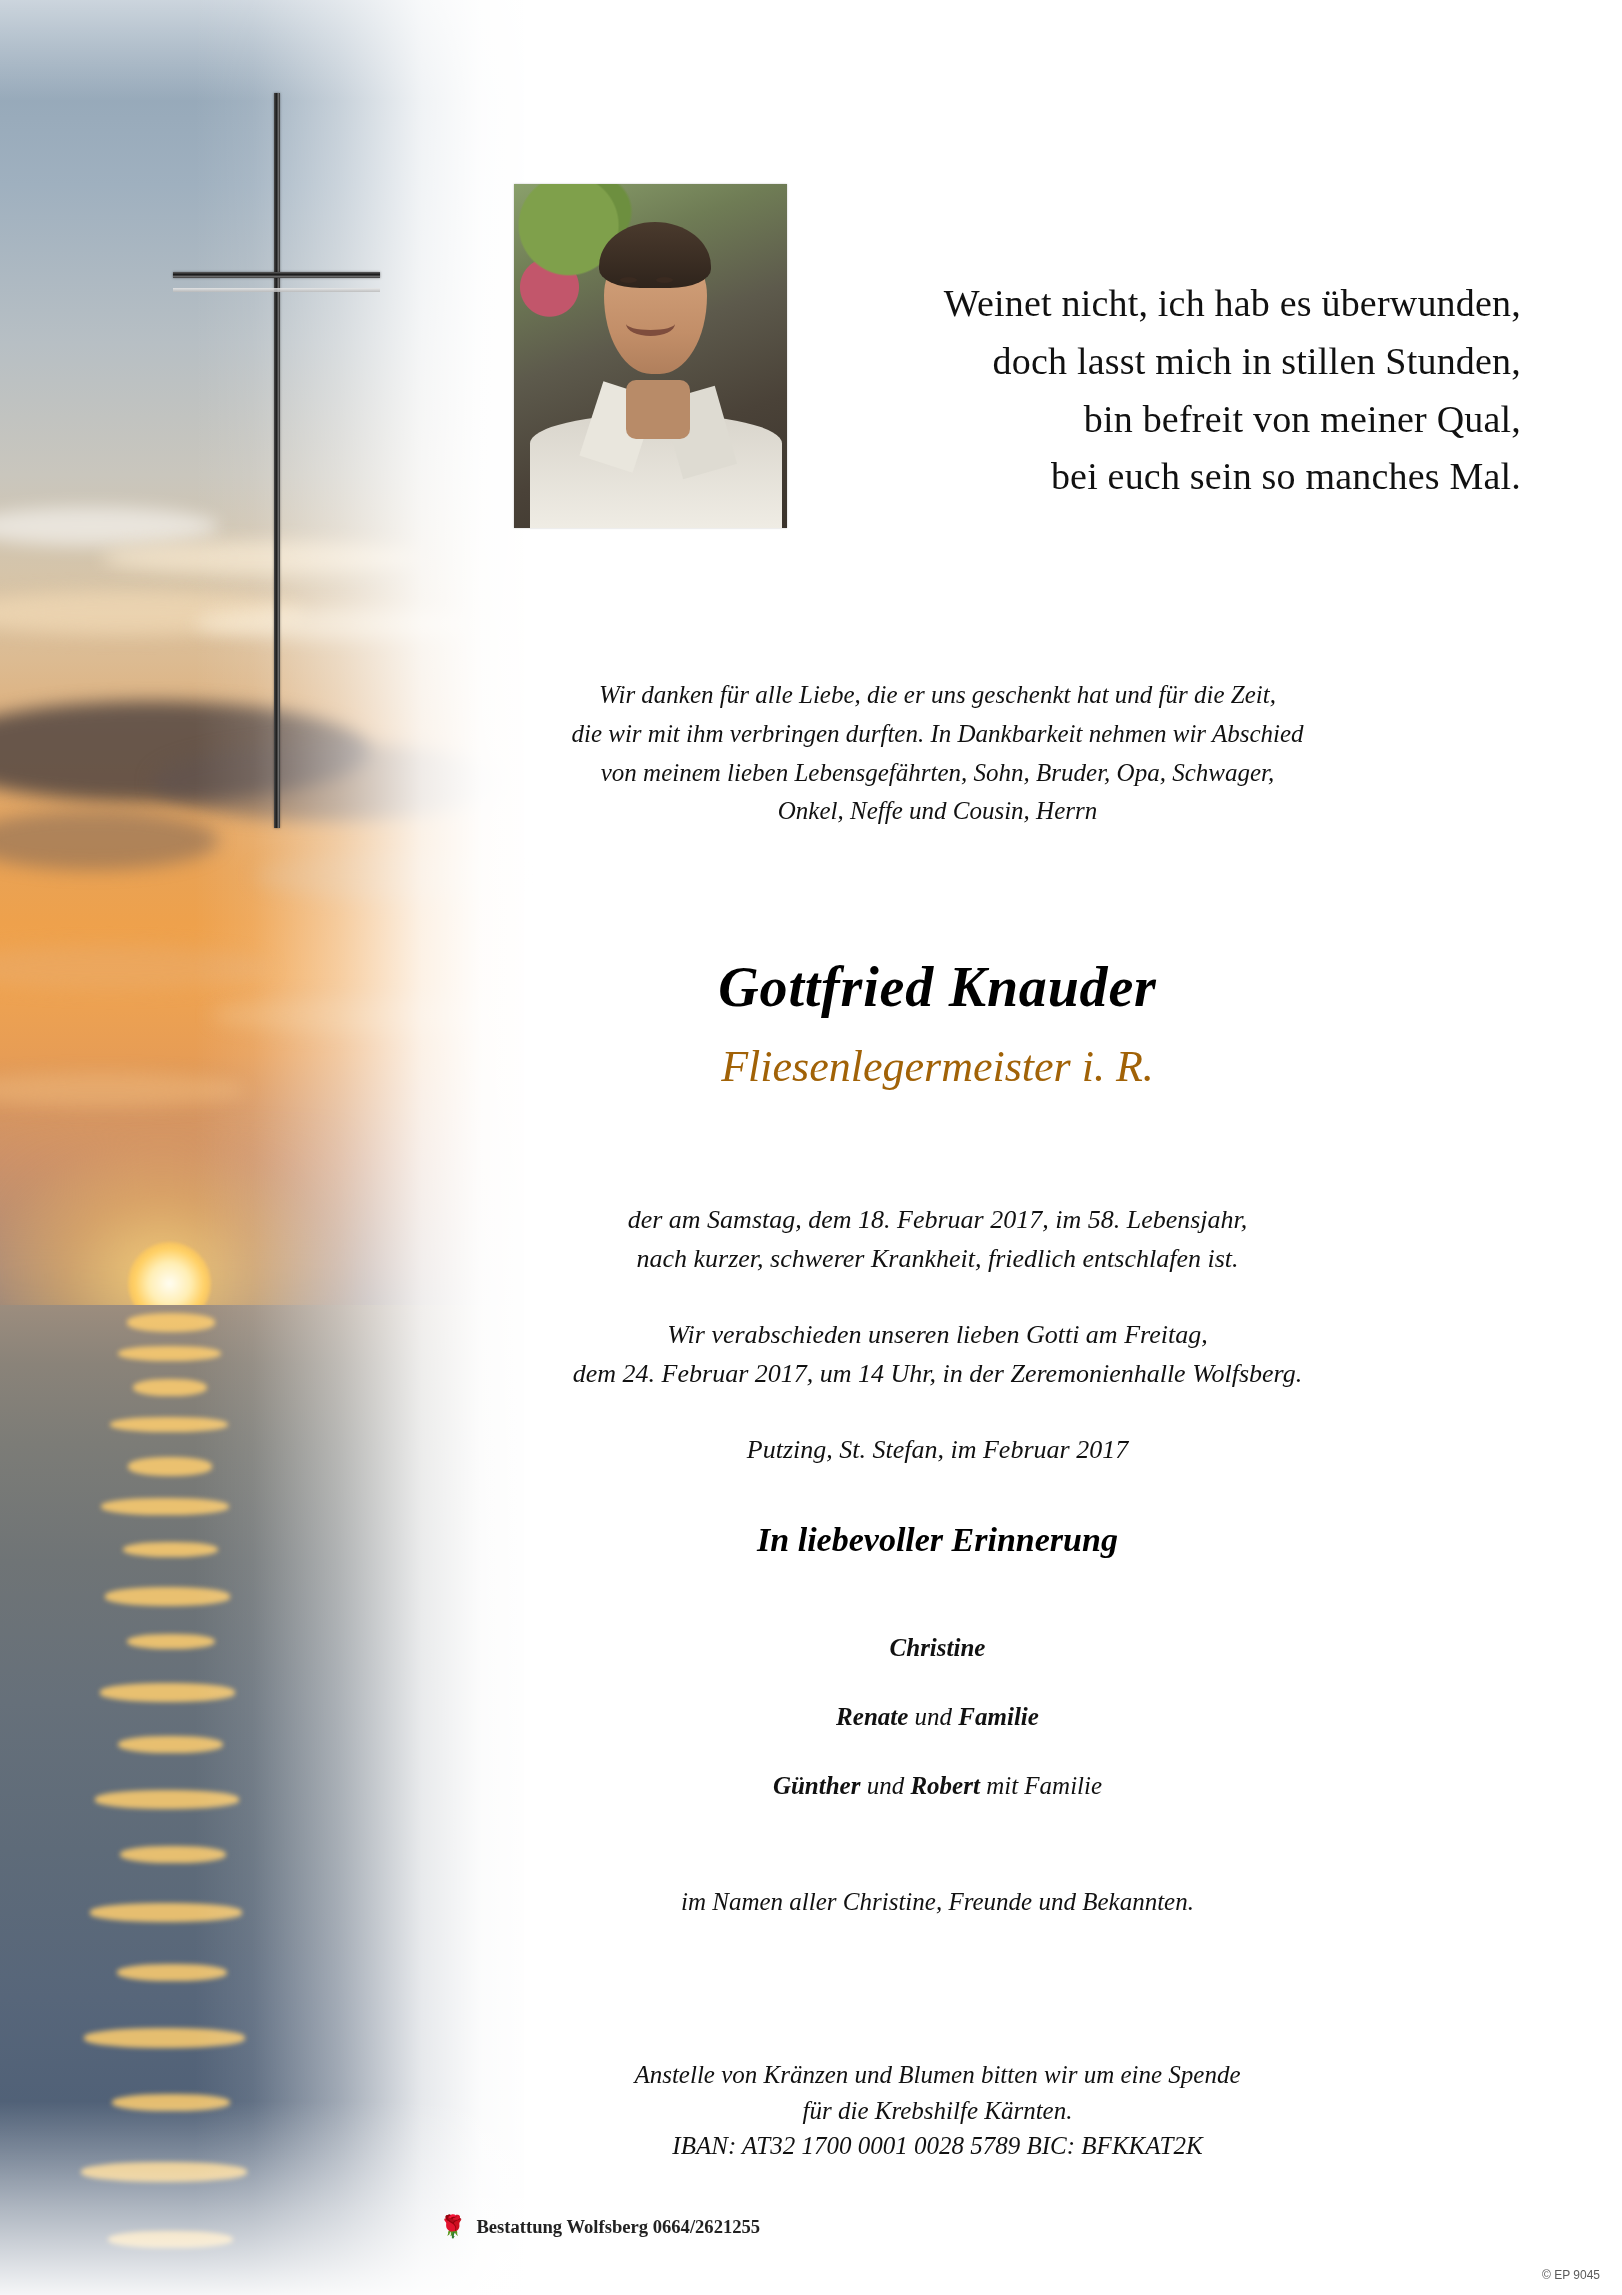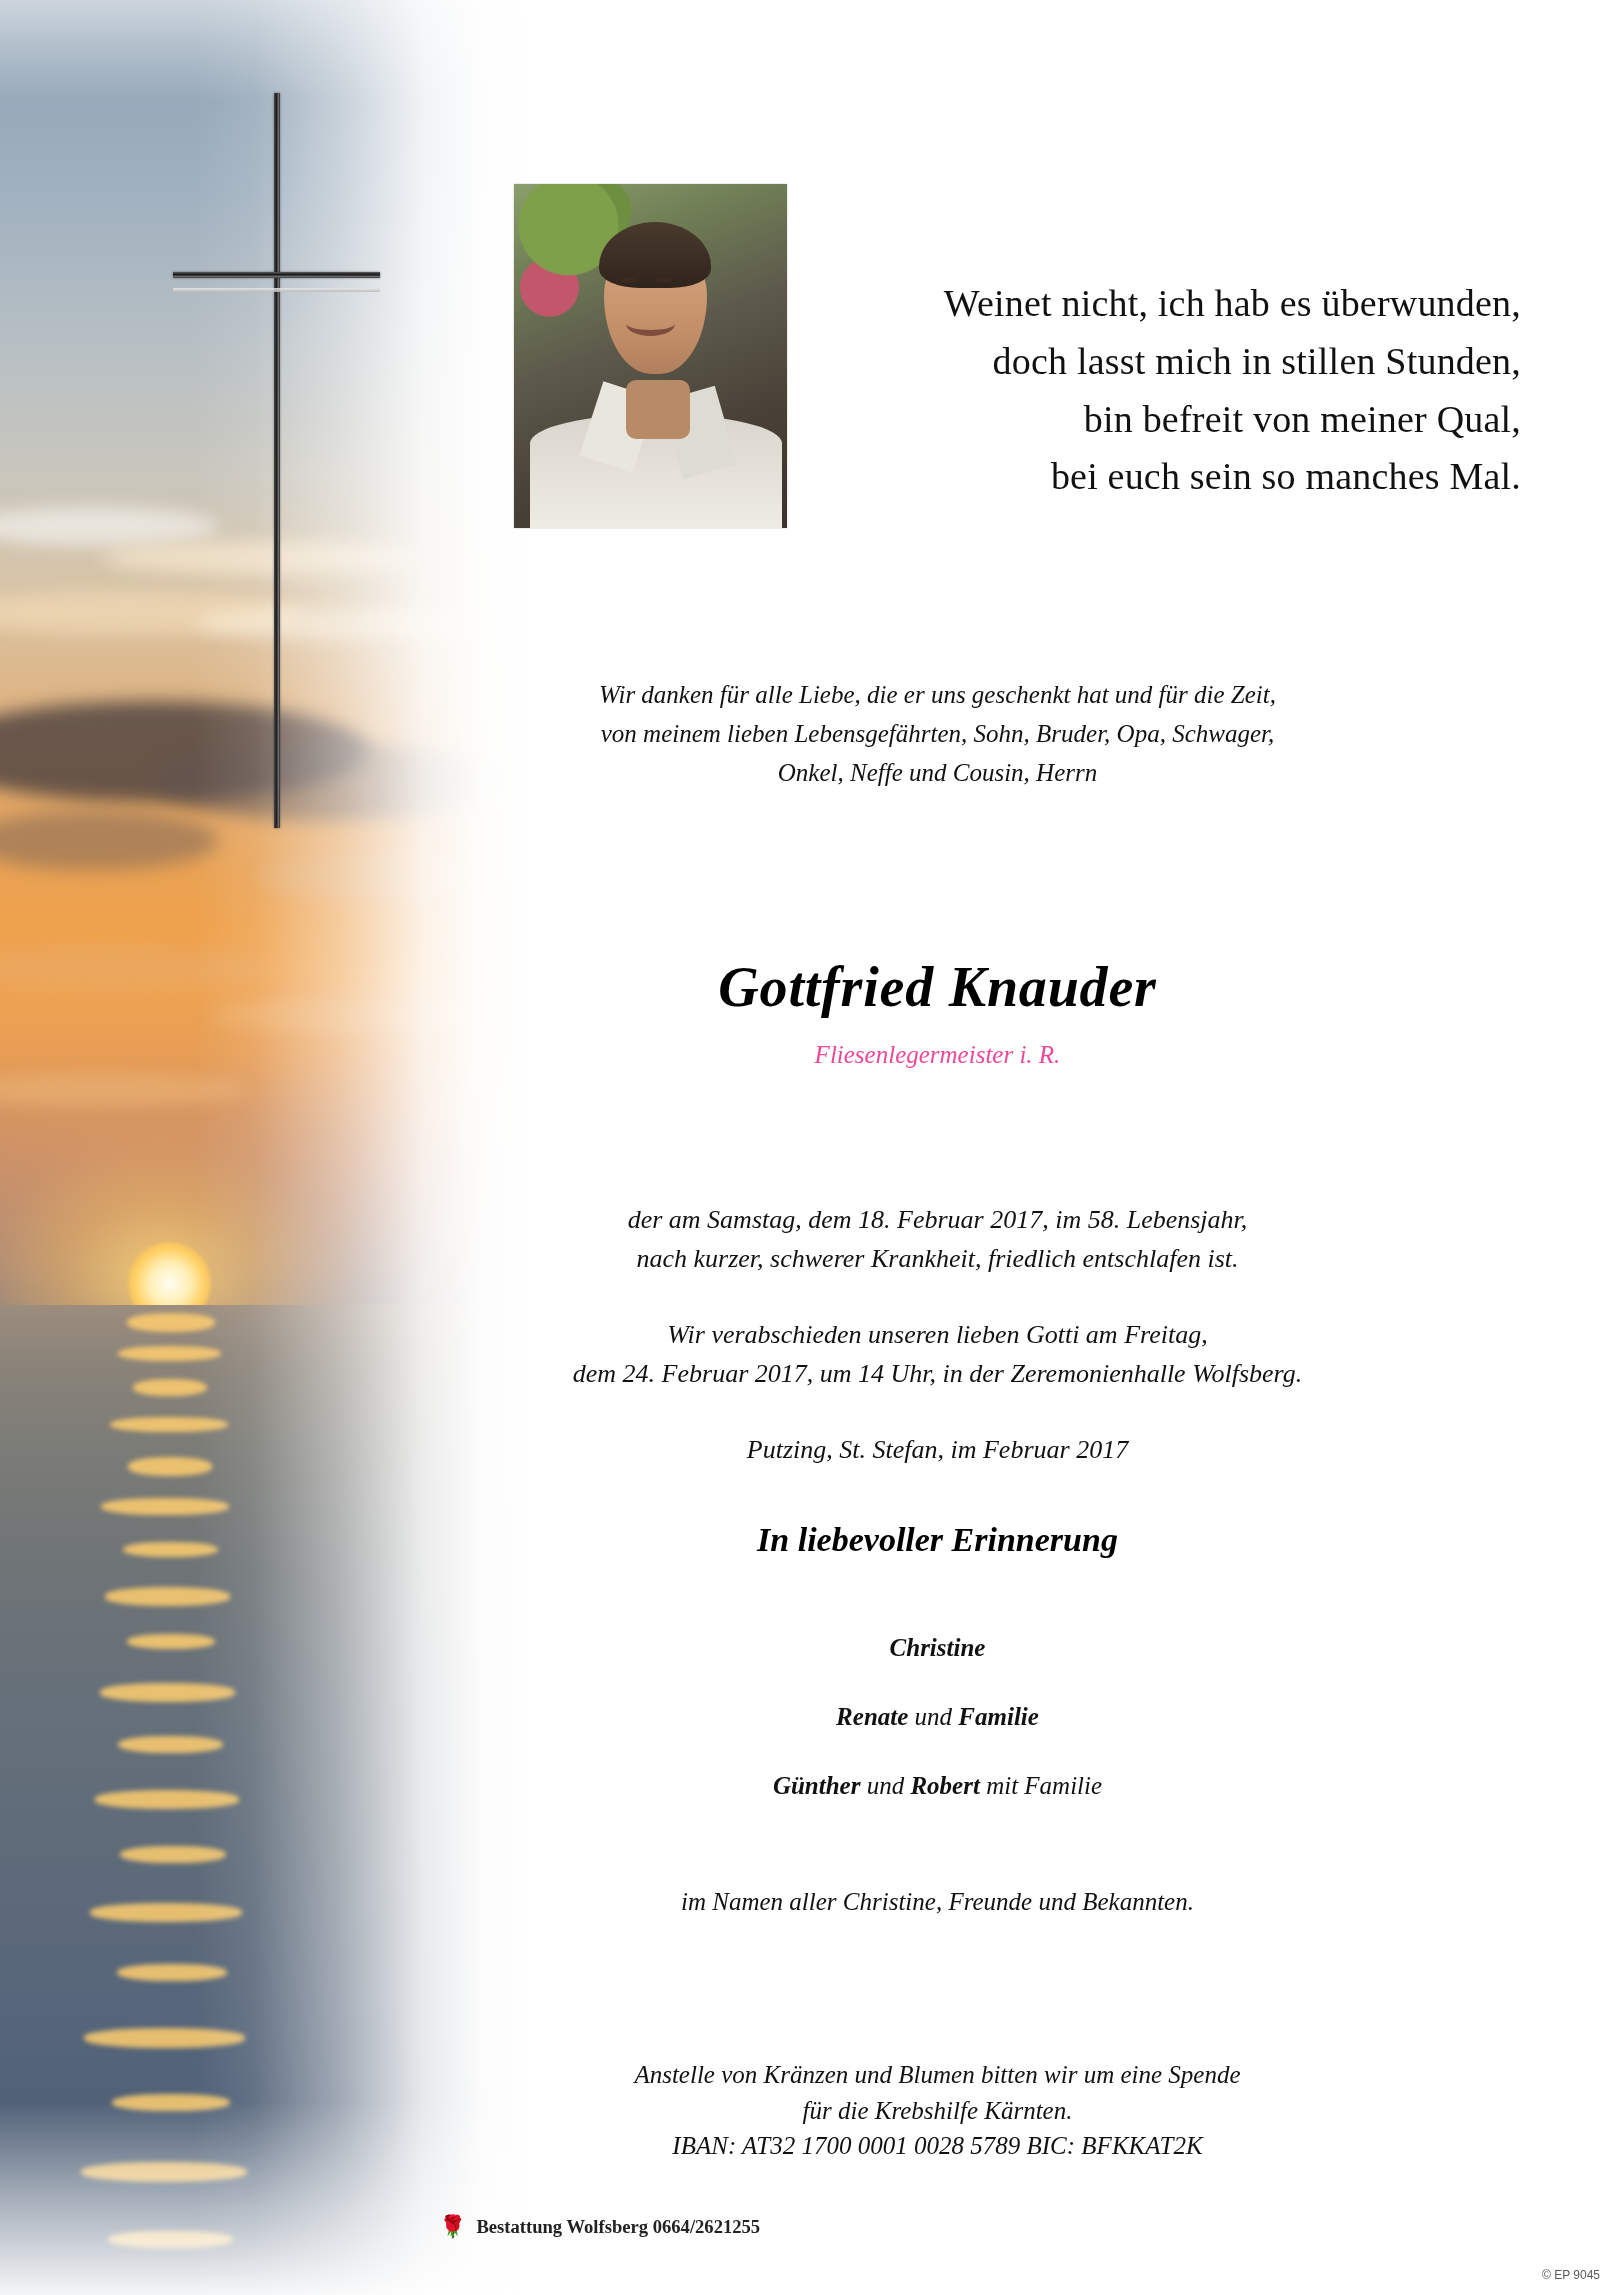--- a/index.html
+++ b/index.html
@@ -262,22 +262,22 @@
     font-size: 56px;
     letter-spacing: 0.8px;
     color: #000;
   }
   .profession {
     position: absolute;
     left: 439px; top: 1041px;
     width: 997px;
     text-align: center;
     font-style: italic;
-    font-size: 25px;
-    color: #ec4899;
+    font-size: 44px;
+    color: #a16207;
   }
   .details {
     position: absolute;
     left: 439px; top: 1200px;
     width: 997px;
     text-align: center;
     font-style: italic;
     font-size: 26px;
     line-height: 1.5;
     color: #111;
@@ -423,20 +423,21 @@
 
   <div class="verse">
     <div>Weinet nicht, ich hab es überwunden,</div>
     <div>doch lasst mich in stillen Stunden,</div>
     <div>bin befreit von meiner Qual,</div>
     <div>bei euch sein so manches Mal.</div>
   </div>
 
   <div class="thanks">
     <div>Wir danken für alle Liebe, die er uns geschenkt hat und für die Zeit,</div>
+    <div>die wir mit ihm verbringen durften. In Dankbarkeit nehmen wir Abschied</div>
     <div>von meinem lieben Lebensgefährten, Sohn, Bruder, Opa, Schwager,</div>
     <div>Onkel, Neffe und Cousin, Herrn</div>
   </div>
 
   <div class="name">Gottfried Knauder</div>
   <div class="profession">Fliesenlegermeister i. R.</div>
 
   <div class="details">
     <p>
       <span>der am Samstag, dem 18. Februar  2017, im 58. Lebensjahr,</span><br>

